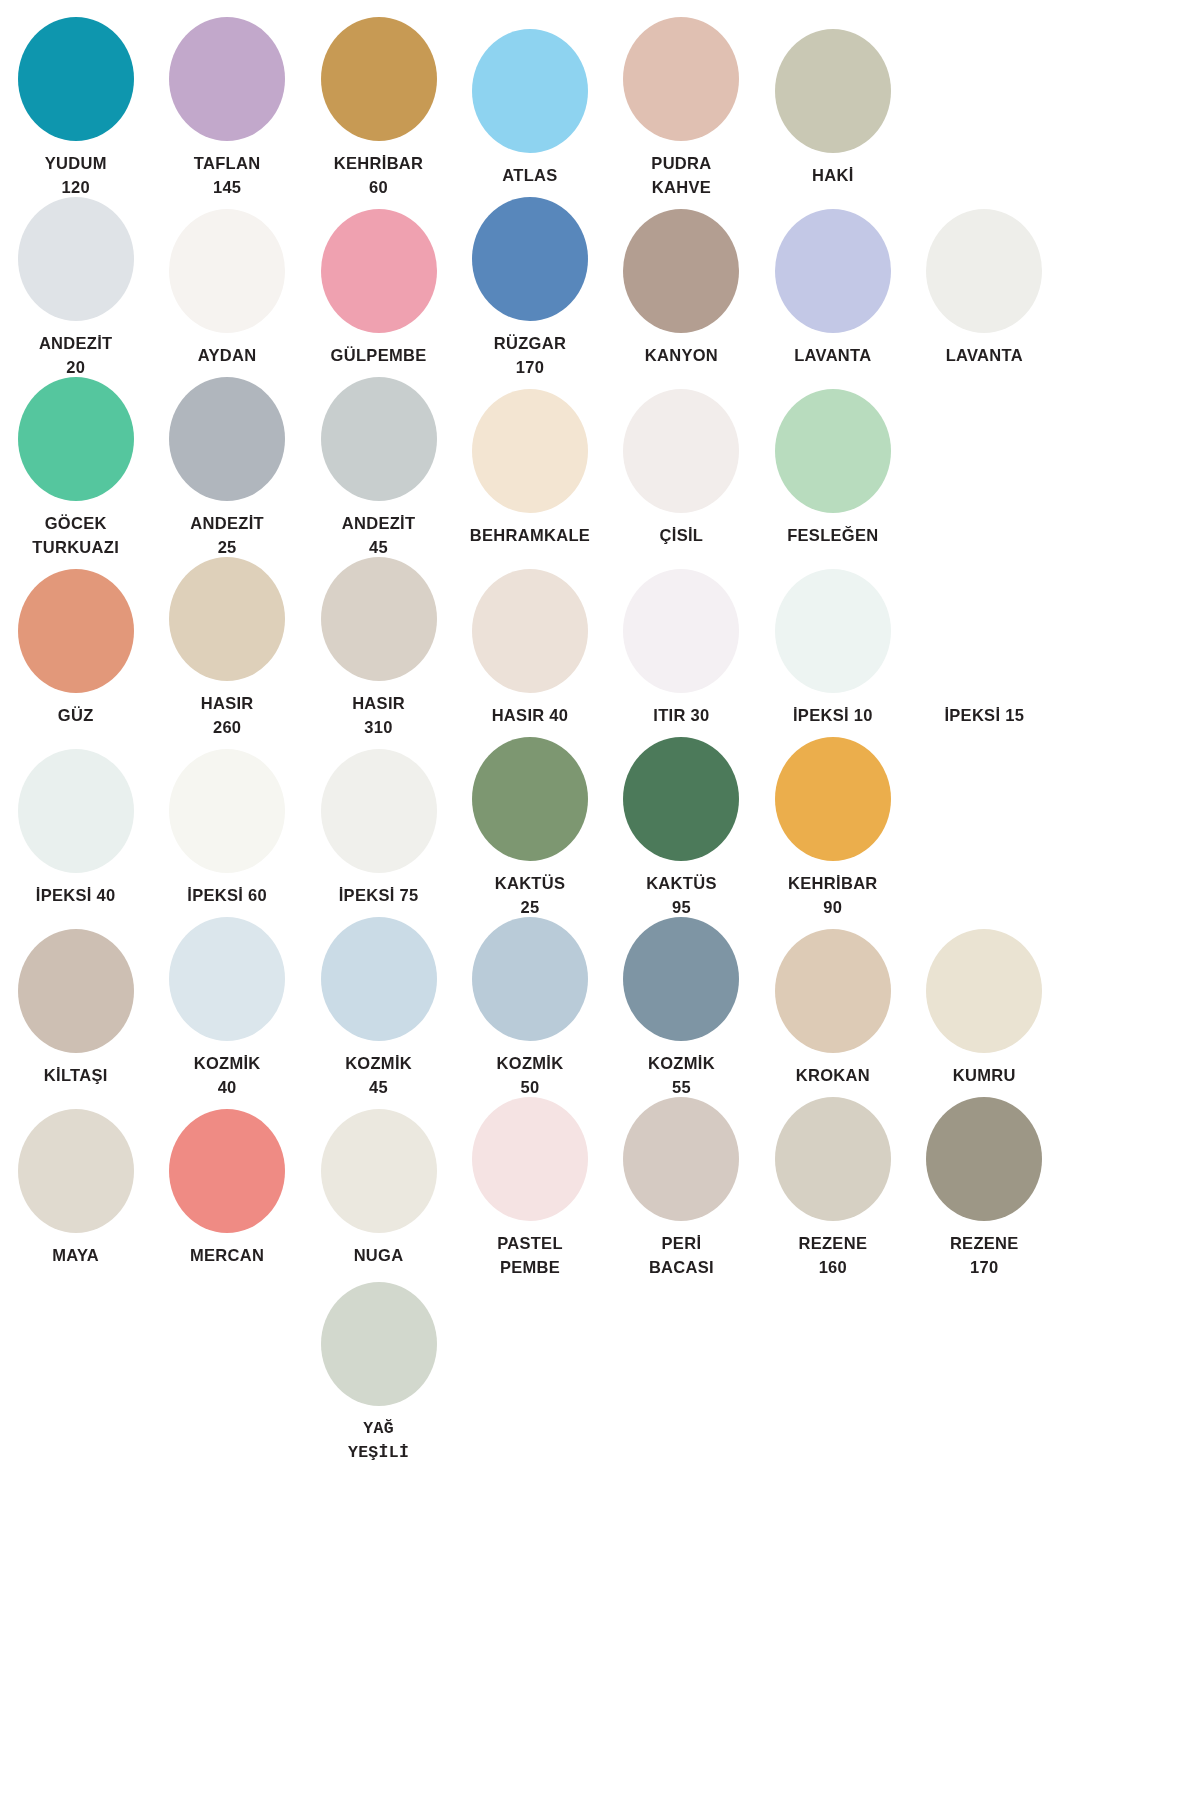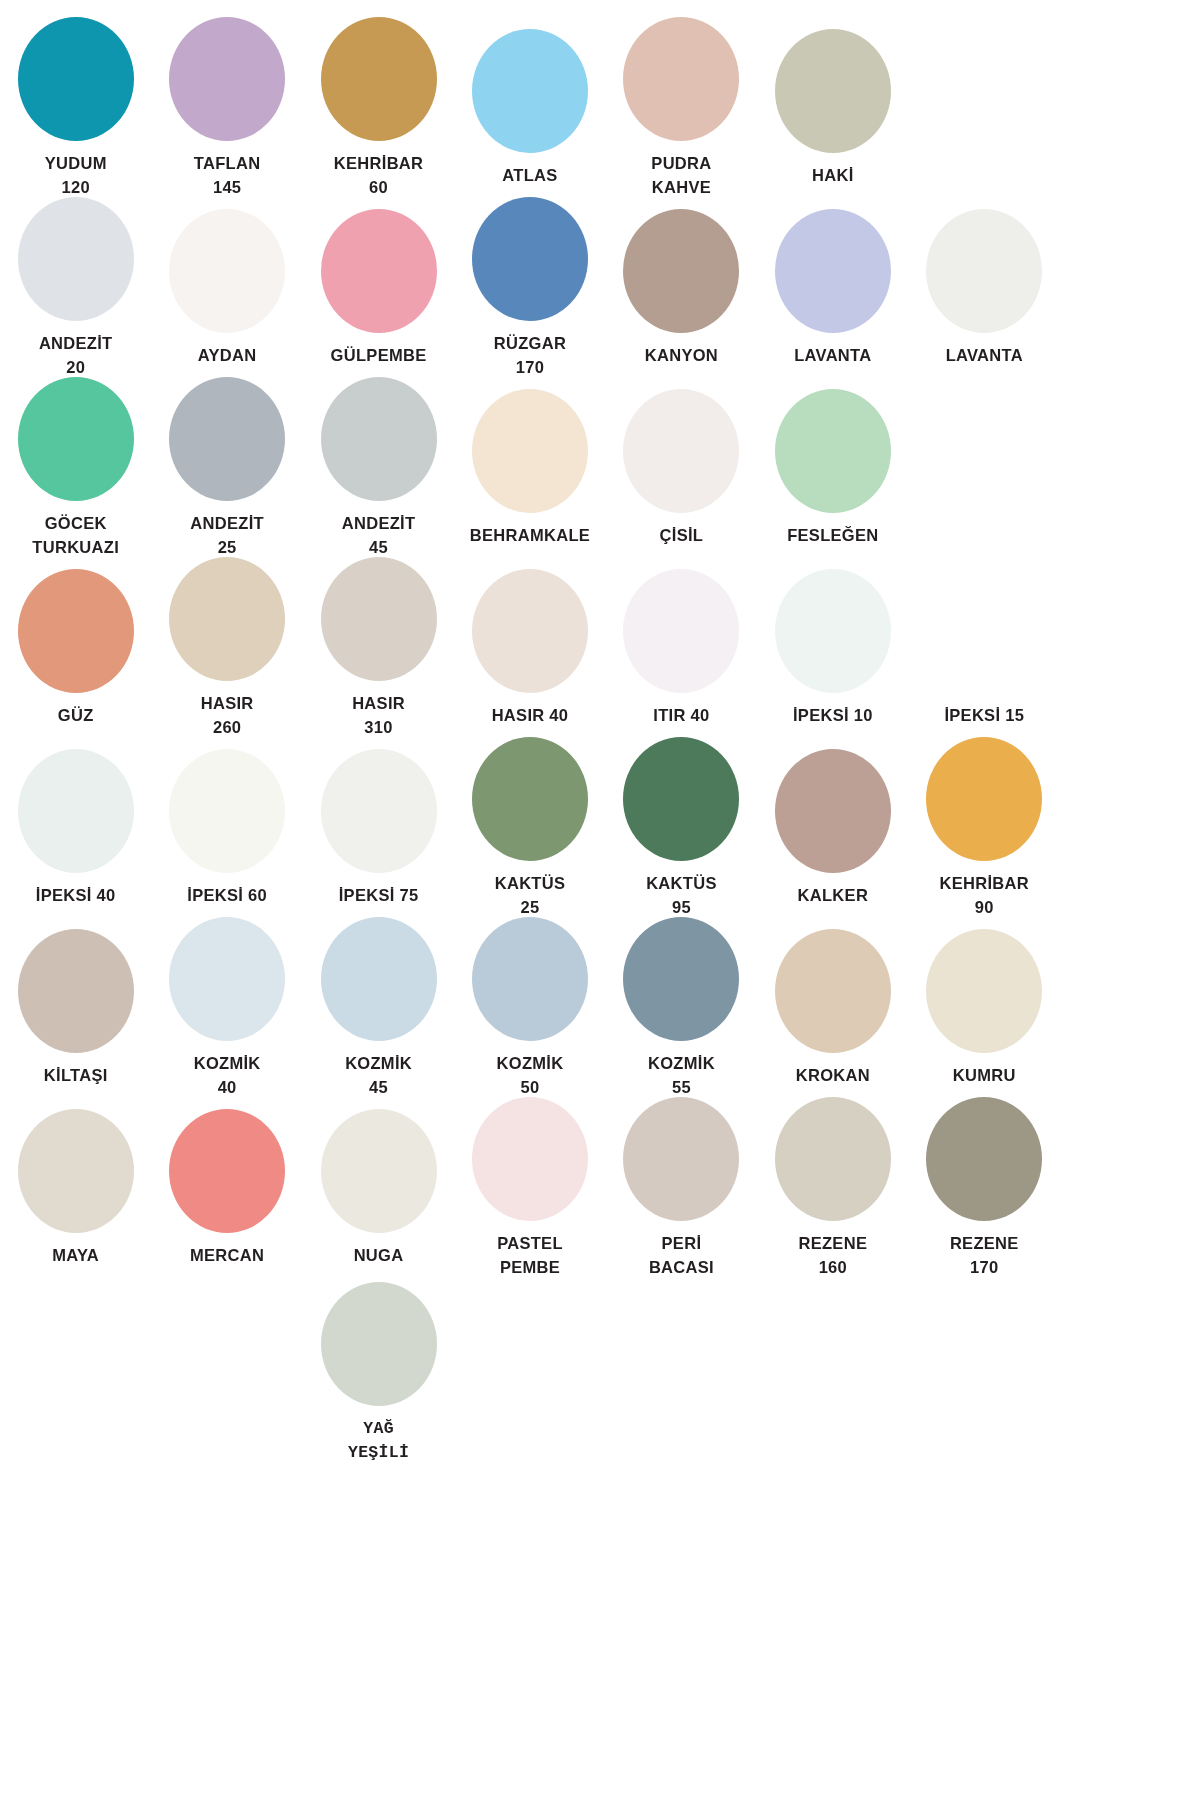--- a/index.html
+++ b/index.html
@@ -230,21 +230,21 @@
         </div>
         <div class="swatch-cell">
           <div class="swatch-dot" title="#ece1d8" style="background: rgb(236, 225, 216);"></div>
           <div class="swatch-label">
             <span class="label-line">HASIR 40</span>
           </div>
         </div>
         <div class="swatch-cell">
           <div class="swatch-dot" title="#f4f0f3" style="background: rgb(244, 240, 243);"></div>
           <div class="swatch-label">
-            <span class="label-line">ITIR 40</span>
+            <span class="label-line">ITIR 30</span>
           </div>
         </div>
         <div class="swatch-cell">
           <div class="swatch-dot" title="#edf4f2" style="background: rgb(237, 244, 242);"></div>
           <div class="swatch-label">
             <span class="label-line">İPEKSİ 10</span>
           </div>
         </div>
         <div class="swatch-cell">
           <div class="swatch-dot is-empty" title=""></div>
@@ -280,26 +280,20 @@
           </div>
         </div>
         <div class="swatch-cell">
           <div class="swatch-dot" title="#4c7a5a" style="background: rgb(76, 122, 90);"></div>
           <div class="swatch-label">
             <span class="label-line">KAKTÜS</span>
             <span class="label-line">95</span>
           </div>
         </div>
         <div class="swatch-cell">
-          <div class="swatch-dot" title="#bc9f95" style="background: rgb(188, 159, 149);"></div>
-          <div class="swatch-label">
-            <span class="label-line">KALKER</span>
-          </div>
-        </div>
-        <div class="swatch-cell">
           <div class="swatch-dot" title="#ebae4c" style="background: rgb(235, 174, 76);"></div>
           <div class="swatch-label">
             <span class="label-line">KEHRİBAR</span>
             <span class="label-line">90</span>
           </div>
         </div>
       </div>
       <div class="palette-row">
         <div class="swatch-cell">
           <div class="swatch-dot" title="#cdbfb3" style="background: rgb(205, 191, 179);"></div>

